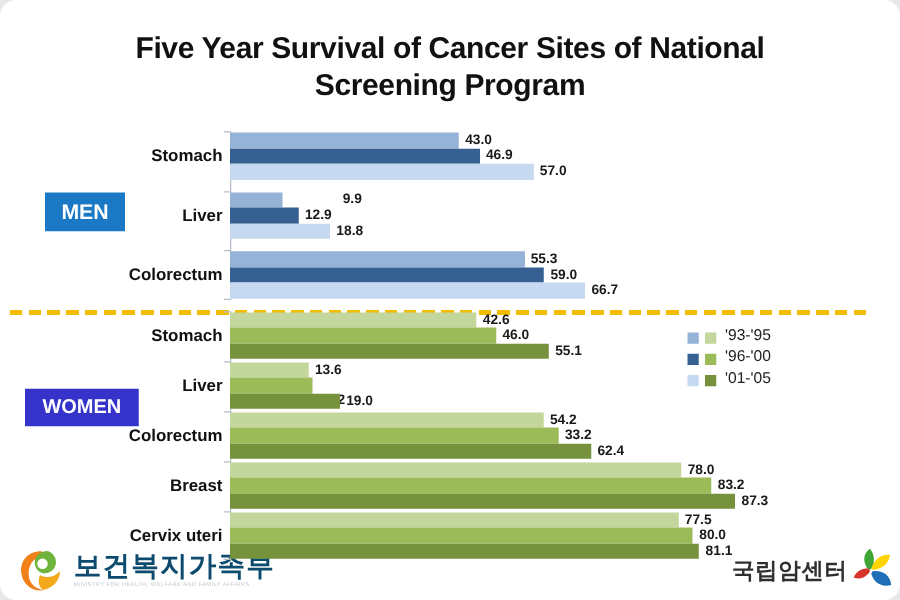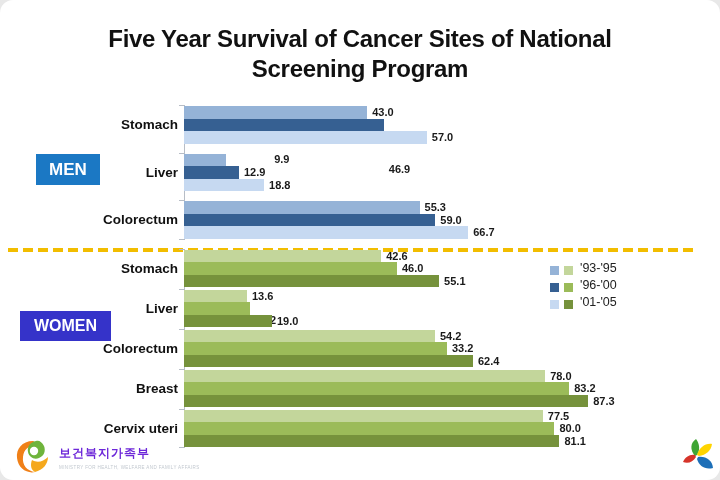--- a/index.html
+++ b/index.html
@@ -31,21 +31,21 @@
   .bar-value{
     position:absolute;font-size:11px;font-weight:bold;color:#1a1a1a;line-height:13px;
     white-space:nowrap;
   }
   #legend{position:absolute;left:550px;top:258px;}
   .legend-row{display:flex;align-items:flex-end;height:17px;}
   .swatch{width:9px;height:9px;margin-right:5px;display:inline-block;}
   .legend-label{font-size:12.5px;color:#222;margin-left:2px;white-space:nowrap;}
   .footer-left{position:absolute;left:13px;top:436px;display:flex;align-items:flex-start;}
   .footer-left .texts{margin-left:6px;padding-top:8px;}
-  .ministry-name{font-size:12px;font-weight:600;color:#6d28d9;letter-spacing:1px;line-height:18px;}
+  .ministry-name{font-size:22px;font-weight:600;color:#0c4a6e;letter-spacing:1px;line-height:18px;}
   .ministry-sub{font-size:4.5px;color:#c2c8cf;letter-spacing:0.4px;margin-top:3px;white-space:nowrap;}
   .footer-right{position:absolute;right:6px;top:438px;display:flex;align-items:center;}
   .ncc-name{font-size:18px;font-weight:bold;color:#2f2f2f;letter-spacing:0.5px;}
 </style>
 </head>
 <body>
 
 <div class="slide">
 
   <div class="title">
@@ -86,35 +86,36 @@
       <path d="M23 5 C17 6 14 11 15 16 C16 21 21 24 26 22 C31 20 33 15 31 10 C29 6 26 4 23 5 Z" fill="#6FB43C"></path>
       <circle cx="21" cy="15" r="4.2" fill="#ffffff"></circle>
     </svg>
     <div class="texts">
       <div class="ministry-name">보건복지가족부</div>
       <div class="ministry-sub">MINISTRY FOR HEALTH, WELFARE AND FAMILY AFFAIRS</div>
     </div>
   </div>
 
   <div class="footer-right">
+    <span class="ncc-name">국립암센터</span>
     <svg width="34" height="36" viewBox="0 0 34 36" style="margin-left:2px">
       <path d="M15 18 C10 12 10 5 16 1 C20 6 20 13 17 17 Z" fill="#3FA535"></path>
       <path d="M17 17 C19 10 25 5 32 6 C31 13 26 17 19 18 Z" fill="#FFD400"></path>
       <path d="M18 19 C26 18 32 22 33 30 C25 32 19 28 17 21 Z" fill="#1D6FB8"></path>
       <path d="M16 19 C13 24 8 26 3 24 C5 19 10 16 15 17 Z" fill="#D6342A"></path>
     </svg>
   </div>
 
 <div class="axis-line" style="left: 184px; top: 105px; height: 135px; position: absolute;"></div>
     <div class="axis-tick" style="left: 179px; top: 105px; position: absolute;"></div>
     <div class="cat-label" style="left: 0px; width: 178px; top: 116.9px; position: absolute;">Stomach</div>
     <div class="bar" style="left: 184px; top: 106px; width: 183.18px; height: 12.6px; background: rgb(149, 179, 215); position: absolute;"></div>
     <div class="bar-value" style="left: 372.18px; top: 105.8px; position: absolute;">43.0</div>
     <div class="bar" style="left: 184px; top: 118.6px; width: 199.794px; height: 12.6px; background: rgb(54, 96, 146); position: absolute;"></div>
-    <div class="bar-value" style="left: 388.794px; top: 118.4px; position: absolute; margin-top: 45px;">46.9</div>
+    <div class="bar-value" style="left: 388.794px; top: 118.4px; position: absolute;">46.9</div>
     <div class="bar" style="left: 184px; top: 131.2px; width: 242.82px; height: 12.6px; background: rgb(198, 217, 241); position: absolute;"></div>
     <div class="bar-value" style="left: 431.82px; top: 131px; position: absolute;">57.0</div>
     <div class="axis-tick" style="left: 179px; top: 152.6px; position: absolute;"></div>
     <div class="cat-label" style="left: 0px; width: 178px; top: 164.5px; position: absolute;">Liver</div>
     <div class="bar" style="left: 184px; top: 153.6px; width: 42.174px; height: 12.6px; background: rgb(149, 179, 215); position: absolute;"></div>
     <div class="bar-value" style="left: 231.174px; top: 153.4px; position: absolute; margin-left: 43px;">9.9</div>
     <div class="bar" style="left: 184px; top: 166.2px; width: 54.954px; height: 12.6px; background: rgb(54, 96, 146); position: absolute;"></div>
     <div class="bar-value" style="left: 243.954px; top: 166px; position: absolute;">12.9</div>
     <div class="bar" style="left: 184px; top: 178.8px; width: 80.088px; height: 12.6px; background: rgb(198, 217, 241); position: absolute;"></div>
     <div class="bar-value" style="left: 269.088px; top: 178.6px; position: absolute;">18.8</div>

